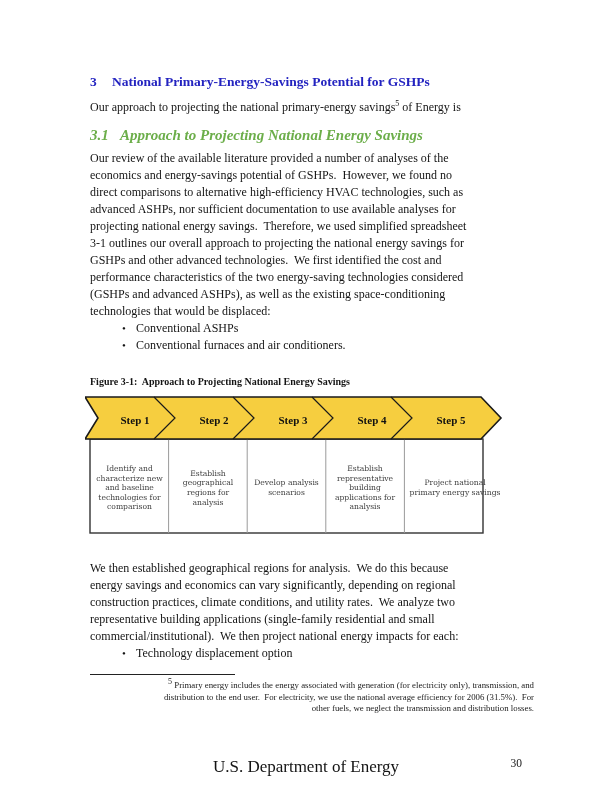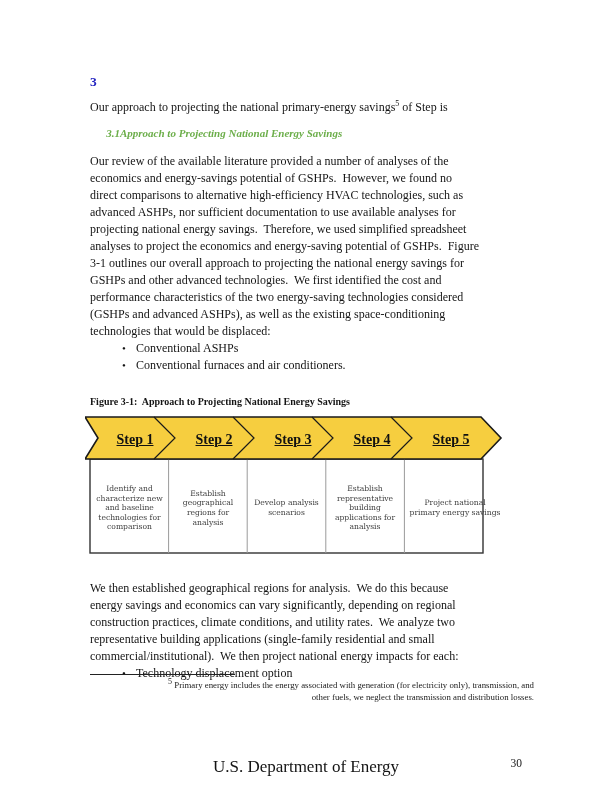--- a/index.html
+++ b/index.html
@@ -19,45 +19,44 @@
     color: #2323C0;
     margin: 0 0 9px 0;
     display: flex;
   }
   .h1 .num { width: 22px; }
   .para { font-size: 12px; line-height: 17px; }
   .ln { white-space: pre; }
   .introline { white-space: pre; }
   sup.fn { font-size: 8px; vertical-align: super; line-height: 0; }
   .h2 {
-    font-size: 11px; font-weight: bold; font-style: italic;
+    font-size: 15px; font-weight: bold; font-style: italic;
     color: #6CAE4A;
-    margin: 11px 0 14px 0;
+    margin: 11px 0 6px 0;
     display: flex;
-    text-align: right;
   }
   .h2 .num { width: 30px; }
   .bullets { margin: 0; }
   .bullet-row { display: flex; font-size: 12px; line-height: 17px; }
   .bullet-row .dot { width: 14px; margin-left: 32px; font-size: 11px; }
   .fig-caption {
     margin-top: 22px;
     font-size: 10px; font-weight: bold;
     white-space: pre;
   }
   .figure-wrap {
     position: relative;
     width: 420px; height: 146px;
     margin: 8px 0 0 -5px;
   }
   .figure-wrap svg { position: absolute; left: 0; top: 0; }
   .step-label {
     position: absolute; top: 4px; height: 42px; width: 80px;
     display: flex; align-items: center; justify-content: center;
-    font-size: 14px; font-weight: bold; color: #111; text-decoration: underline;
+    font-size: 11px; font-weight: bold; color: #111;
   }
   .box-text {
     position: absolute; top: 48px; height: 90px;
     display: flex; align-items: center; justify-content: center;
     text-align: center;
     font-family: "DejaVu Serif", serif;
     font-size: 7.6px; line-height: 9.6px; color: #3d3d3d;
     padding: 0 4px; box-sizing: border-box;
   }
   .after-fig { margin-top: 19px; }
@@ -77,38 +76,38 @@
     font-size: 11.5px;
   }
 </style>
 </head>
 <body>
 
 <div class="page">
 
   <div class="h1">
     <span class="num">3</span>
+    <span>National Primary-Energy-Savings Potential for GSHPs</span>
   </div>
 
   <div class="para">
-    <div class="introline"><span>Our approach to projecting the national primary-energy savings</span><sup class="fn">5</sup><span> of Step is</span></div>
+    <div class="introline"><span>Our approach to projecting the national primary-energy savings</span><sup class="fn">5</sup><span> of Energy is</span></div>
   </div>
 
   <div class="h2">
     <span class="num">3.1</span>
     <span>Approach to Projecting National Energy Savings</span>
   </div>
 
   <div class="para">
       <div class="ln">Our review of the available literature provided a number of analyses of the</div>
       <div class="ln">economics and energy-savings potential of GSHPs.  However, we found no</div>
       <div class="ln">direct comparisons to alternative high-efficiency HVAC technologies, such as</div>
       <div class="ln">advanced ASHPs, nor sufficient documentation to use available analyses for</div>
       <div class="ln">projecting national energy savings.  Therefore, we used simplified spreadsheet</div>
-      <div class="ln">analyses to project the economics and energy-saving potential of GSHPs.  Figure</div>
       <div class="ln">3-1 outlines our overall approach to projecting the national energy savings for</div>
       <div class="ln">GSHPs and other advanced technologies.  We first identified the cost and</div>
       <div class="ln">performance characteristics of the two energy-saving technologies considered</div>
       <div class="ln">(GSHPs and advanced ASHPs), as well as the existing space-conditioning</div>
       <div class="ln">technologies that would be displaced:</div>
     </div>
 
   <div class="bullets">
     <div class="bullet-row">
       <span class="dot">•</span>
@@ -160,19 +159,20 @@
   <div class="bullets">
     <div class="bullet-row">
       <span class="dot">•</span>
       <span>Technology displacement option</span>
     </div>
   </div>
 
   <div class="footnote">
     <div class="fn-rule"></div>
     <div class="fn-ln"><sup class="fn">5</sup><span> Primary energy includes the energy associated with generation (for electricity only), transmission, and</span></div>
+    <div class="fn-ln">distribution to the end user.  For electricity, we use the national average efficiency for 2006 (31.5%).  For</div>
     <div class="fn-ln">other fuels, we neglect the transmission and distribution losses.</div>
   </div>
 
   <div class="footer">U.S. Department of Energy</div>
   <div class="page-num">30</div>
 
 </div>
 
 </body></html>

